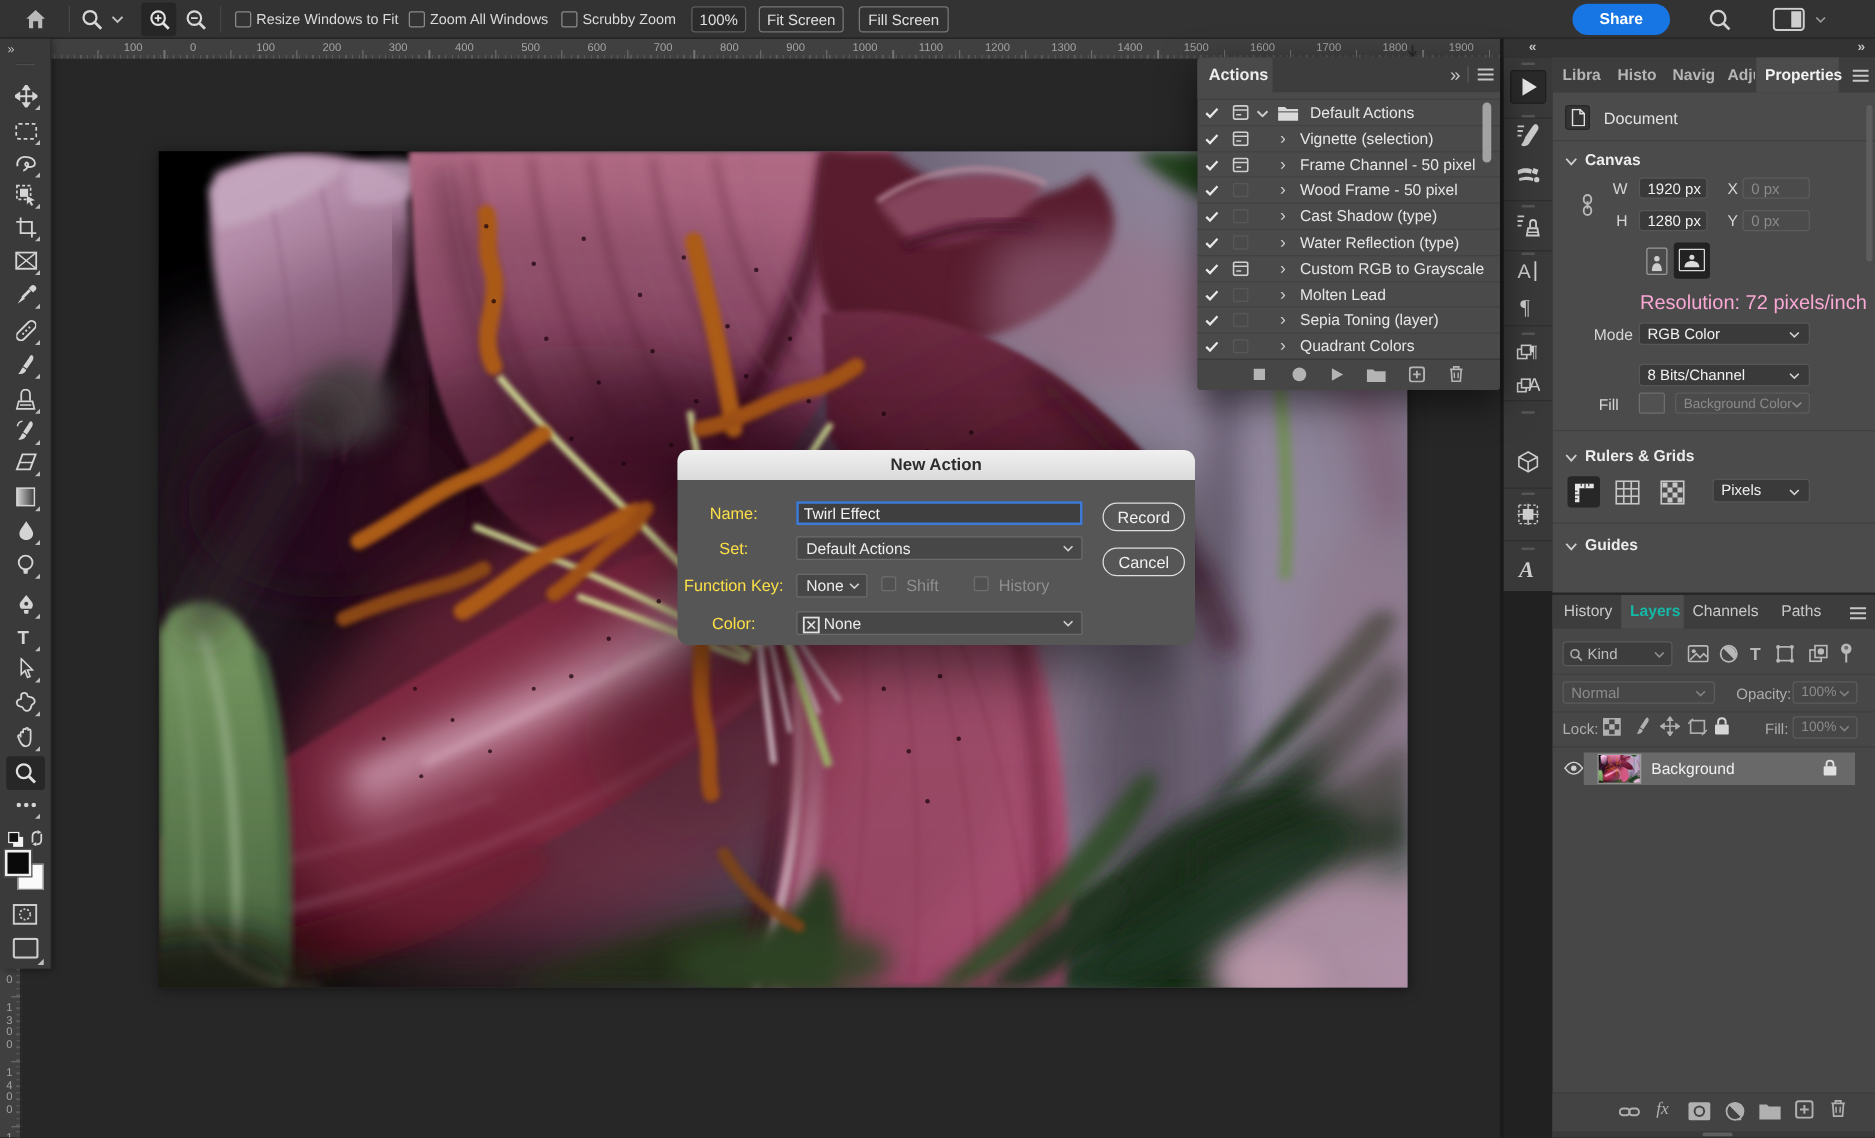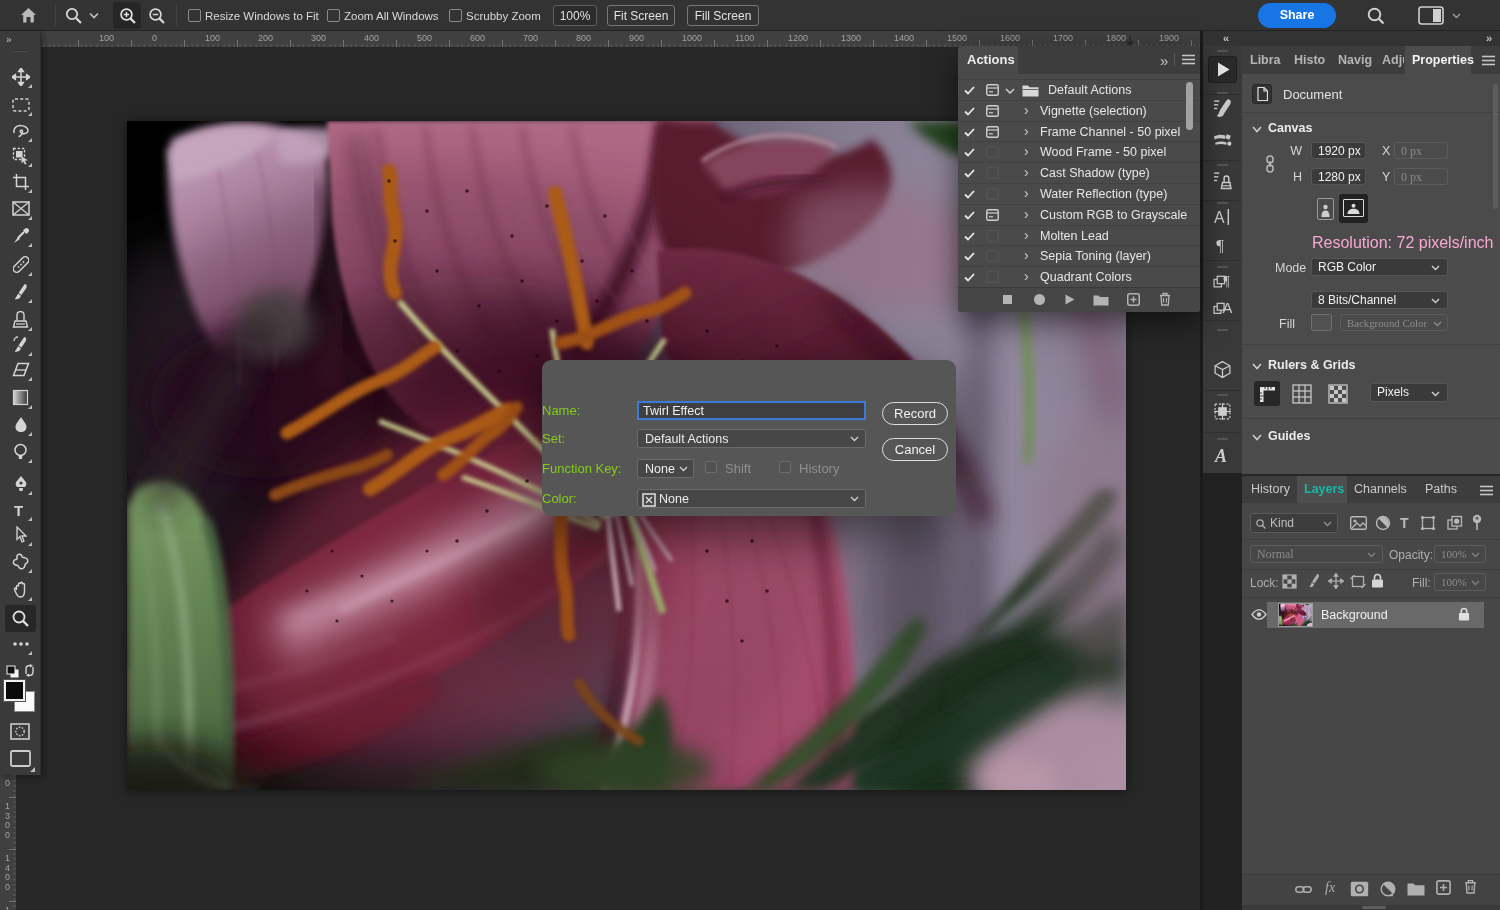--- a/index.html
+++ b/index.html
@@ -36,38 +36,38 @@
   #photo { left:127px; top:121px; width:999px; height:669px; box-shadow:0 1px 10px rgba(0,0,0,.5); }
   
   #actions { left:958px; top:46px; width:242px; height:266px; background:#4a4a4a; border-radius:3px; box-shadow:0 10px 30px rgba(0,0,0,.55); font-size:12.5px; color:#e4e4e4; }
   .arow { position:absolute; left:0; width:242px; height:20.8px; border-bottom:1px solid #424242; }
   .achk { position:absolute; left:6px; top:6px; width:11px; height:9px; }
   .adlg { position:absolute; left:28px; top:4px; width:13px; height:12px; }
   .achev { position:absolute; left:66px; top:1px; color:#cfcfcf; font-size:14px; }
   .atxt { position:absolute; left:82px; top:3px; color:#e6e6e6; font-size:12.5px; white-space:nowrap; }
   
   #dialog { left:542px; top:360px; width:414px; height:156px; background:#565656; border-radius:9px; box-shadow:0 18px 50px rgba(0,0,0,.55); font-size:13px; color:#ececec; }
-  .dlab { position:absolute; left:0; width:90px; text-align:left; font-size:13px; color:#84cc16; }
+  .dlab { position:absolute; left:0; width:90px; text-align:center; font-size:13px; color:#fde047; }
   .dfield { background:#474747; border:1px solid #6b6b6b; border-radius:2px; }
   .dbtn { position:absolute; left:340px; width:66px; height:23px; border:1.5px solid #dedede; border-radius:12px; text-align:center; line-height:21px; font-size:13px; color:#f0f0f0; }
   
   #dockdiv { left:1200px; top:31px; width:3px; height:879px; background:#1b1b1b; }
   #dockhdr { left:1203px; top:31px; width:297px; height:15px; background:#333333; color:#c9c9c9; }
   #iconstrip { left:1203px; top:46px; width:39px; height:427px; background:#393939; }
   #istripfill { left:1203px; top:473px; width:39px; height:437px; background:#212121; }
   #props { left:1242px; top:46px; width:258px; height:428px; background:#4b4b4b; color:#dcdcdc; }
   #layers { left:1242px; top:476px; width:258px; height:434px; background:#474747; color:#c9c9c9; }
   .sdots { position:absolute; left:14px; width:11px; height:2px; background:#555; border-radius:1px; }
   .sline { position:absolute; left:0; width:39px; height:1px; background:#2f2f2f; }
   .sic { position:absolute; left:10px; width:19px; height:19px; }
   .ptab { position:absolute; top:7px; font-size:12.5px; font-weight:bold; color:#b5b5b5; }
   .pfield { background:#3a3a3a; border:1px solid #565656; border-radius:3px; }
   .pfv { position:absolute; left:6px; top:1px; font-size:12px; color:#f0f0f0; white-space:nowrap; }
   .pdis { background:transparent; border:1px solid #5c5c5c; border-radius:3px; }
-  .pfd { position:absolute; left:6px; top:1px; font-size:12px; color:#8b8b8b; white-space:nowrap;font-family:Liberation Serif, serif; }
+  .pfd { position:absolute; left:6px; top:1px; font-size:12px; color:#8b8b8b; white-space:nowrap; }
   .ltab { position:absolute; top:6px; font-size:12.5px; color:#c9c9c9; }
   .licn { position:absolute; }
 </style>
 </head>
 <body>
 <div id="stage">
 
   <div class="abs" style="left:0;top:31px;width:1203px;height:879px;background:#272727"></div>
 
   <div class="abs" id="hruler">
@@ -832,21 +832,21 @@
         <rect x="1" y="5" width="9" height="9" fill="none" stroke="#b8b8b8" stroke-width="1.3"></rect>
         <rect x="5" y="1.5" width="9.5" height="9.5" fill="#474747" stroke="#b8b8b8" stroke-width="1.3"></rect>
         <circle cx="9.7" cy="6.2" r="2.6" fill="#b8b8b8"></circle>
       </svg>
     <svg class="licn" style="left:229px;top:38px" width="12" height="17" viewBox="0 0 12 17">
         <circle cx="6" cy="5" r="4.2" fill="#b8b8b8"></circle>
         <path d="M6 9 L6 16" stroke="#b8b8b8" stroke-width="1.6"></path>
         <circle cx="6" cy="4.2" r="1.6" fill="#6a6a6a"></circle>
       </svg>
     <div class="abs" style="left:0;top:63px;width:258px;height:1px;background:#3f3f3f"></div>
-    <div class="abs pdis" style="left:8px;top:69px;width:133px;height:18px">
+    <div class="abs pdis" style="left:8px;top:69px;width:122px;height:18px">
         <span class="pfd">Normal</span>
       <svg class="abs" style="right:6px;top:6px" width="9" height="6" viewBox="0 0 9 6">
           <path d="M1 1 L4.5 4.5 L8 1" fill="none" stroke="#808080" stroke-width="1.4"></path>
         </svg>
       </div>
     <div class="abs" style="left:147px;top:72px;font-size:12px;color:#aeaeae">Opacity:</div>
     <div class="abs pdis" style="left:192px;top:69px;width:52px;height:18px">
         <span class="pfd" style="font-size:11px;top:2px">100%</span>
       <svg class="abs" style="right:5px;top:6px" width="9" height="6" viewBox="0 0 9 6">
           <path d="M1 1 L4.5 4.5 L8 1" fill="none" stroke="#808080" stroke-width="1.4"></path>
@@ -1096,20 +1096,21 @@
       <svg class="abs" style="left:201px;top:4px" width="12" height="14" viewBox="0 0 12 14">
           <path d="M1 3.5 L11 3.5 M4 3 L4 1.5 L8 1.5 L8 3 M2 3.5 L2.7 13 L9.3 13 L10 3.5" fill="none" stroke="#b4b4b4" stroke-width="1.3"></path>
           <line x1="4.4" y1="6" x2="4.6" y2="10.5" stroke="#b4b4b4" stroke-width="1.1"></line>
           <line x1="7.6" y1="6" x2="7.4" y2="10.5" stroke="#b4b4b4" stroke-width="1.1"></line>
         </svg>
     </div>
     <div class="abs" style="left:228px;top:36px;width:7px;height:48px;background:#a2a2a2;border-radius:3.5px"></div>
   </div>
 
   <div class="abs" id="dialog">
+    <div class="abs" style="left:0;top:0;width:414px;height:24px;background:linear-gradient(#f0f0f0,#dadada);border-radius:9px 9px 0 0;text-align:center;line-height:24px;font-size:13.5px;font-weight:bold;color:#2d2d2d">New Action</div>
     <div class="dlab" style="top:43px">Name:</div>
     <div class="abs" style="left:95px;top:41px;width:229px;height:19px;background:#3f3f3f;border:2px solid #3e7bd6">
         <span style="position:absolute;left:4px;top:1px;font-size:12.5px;color:#f2f2f2">Twirl Effect</span>
       </div>
     <div class="dlab" style="top:71px">Set:</div>
     <div class="abs dfield" style="left:95px;top:69px;width:229px;height:19px">
         <span style="position:absolute;left:7px;top:2px;font-size:12.5px;color:#ececec">Default Actions</span>
       <svg class="abs" style="right:6px;top:6px" width="9" height="6" viewBox="0 0 9 6">
           <path d="M1 1 L4.5 4.5 L8 1" fill="none" stroke="#cfcfcf" stroke-width="1.4"></path>
         </svg>

